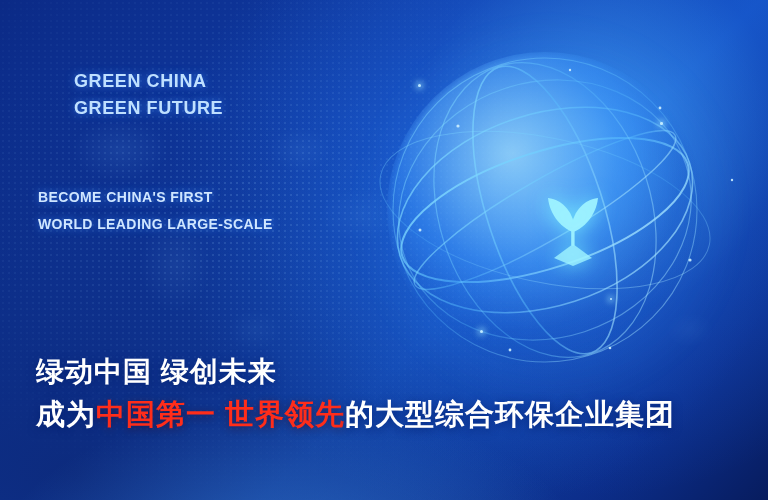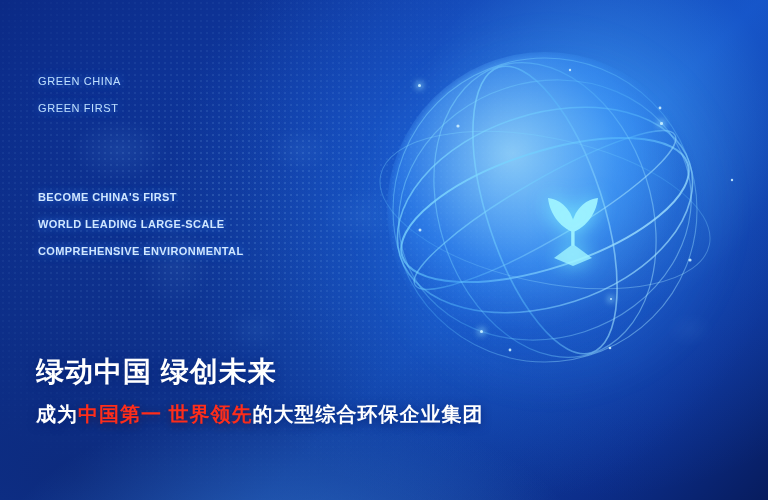--- a/index.html
+++ b/index.html
@@ -54,36 +54,37 @@
     filter:drop-shadow(0 0 10px rgba(120,240,255,.95));
   }
   .spark{position:absolute;border-radius:50%;background:#bfe9ff;box-shadow:0 0 6px 2px rgba(150,225,255,.8);}
   .bottom-glow{
     position:absolute;left:0;right:0;bottom:-60px;height:220px;
     background:radial-gradient(ellipse 55% 100% at 38% 100%, rgba(90,180,255,.35) 0%, rgba(30,90,200,0) 70%);
   }
 
   .eyebrow{position:absolute;left:38px;top:68px;}
   .eyebrow div{
-    color:#bfe0ff;font-size:11px;font-weight:normal;letter-spacing:.6px;line-height:27px;
+    color:#bfe0ff;font-size:18px;font-weight:bold;letter-spacing:.6px;line-height:27px;
     text-shadow:0 0 8px rgba(60,140,255,.7);
+    margin-left:36px;
   }
   .subhead{position:absolute;left:38px;top:184px;}
   .subhead div{
-    color:#cfe6ff;font-size:11px;font-weight:bold;letter-spacing:.4px;line-height:27px;
+    color:#cfe6ff;font-size:14px;font-weight:bold;letter-spacing:.4px;line-height:27px;
     text-shadow:0 0 8px rgba(60,140,255,.7);
   }
 
   .headline{position:absolute;left:36px;bottom:64px;width:700px;}
   .hl-line1{
     color:#ffffff;font-size:28px;font-weight:bold;letter-spacing:1px;line-height:40px;
     text-shadow:0 2px 10px rgba(0,30,110,.8);
   }
   .hl-line2{
-    font-size:20px;font-weight:bold;letter-spacing:1px;line-height:44px;color:#ffffff;
+    font-size:29px;font-weight:bold;letter-spacing:1px;line-height:44px;color:#ffffff;
     text-shadow:0 2px 10px rgba(0,30,110,.8);white-space:nowrap;
   }
   .hl-red{color:#ff2d1a;text-shadow:0 2px 10px rgba(60,0,0,.45);}
 </style>
 </head>
 <body>
 
 <div class="stage">
 
   <div class="map"></div>
@@ -144,27 +145,26 @@
     <div class="spark" style="left:58px;top:54px;width:3px;height:3px;"></div>
     <div class="spark" style="left:300px;top:92px;width:2.5px;height:2.5px;"></div>
     <div class="spark" style="left:120px;top:300px;width:3px;height:3px;"></div>
     <div class="spark" style="left:250px;top:268px;width:2px;height:2px;"></div>
   </div>
 
   <div class="bottom-glow"></div>
 
   <div class="eyebrow">
     <div>GREEN CHINA</div>
-    <div>GREEN FIRST</div>
+    <div>GREEN FUTURE</div>
   </div>
 
   <div class="subhead">
     <div>BECOME CHINA'S FIRST</div>
     <div>WORLD LEADING LARGE-SCALE</div>
-    <div>COMPREHENSIVE ENVIRONMENTAL</div>
   </div>
 
   <div class="headline">
     <div class="hl-line1">绿动中国 绿创未来</div>
     <div class="hl-line2">
       <span>成为</span><span class="hl-red">中国第一 世界领先</span><span>的大型综合环保企业集团</span>
     </div>
   </div>
 
 </div>

